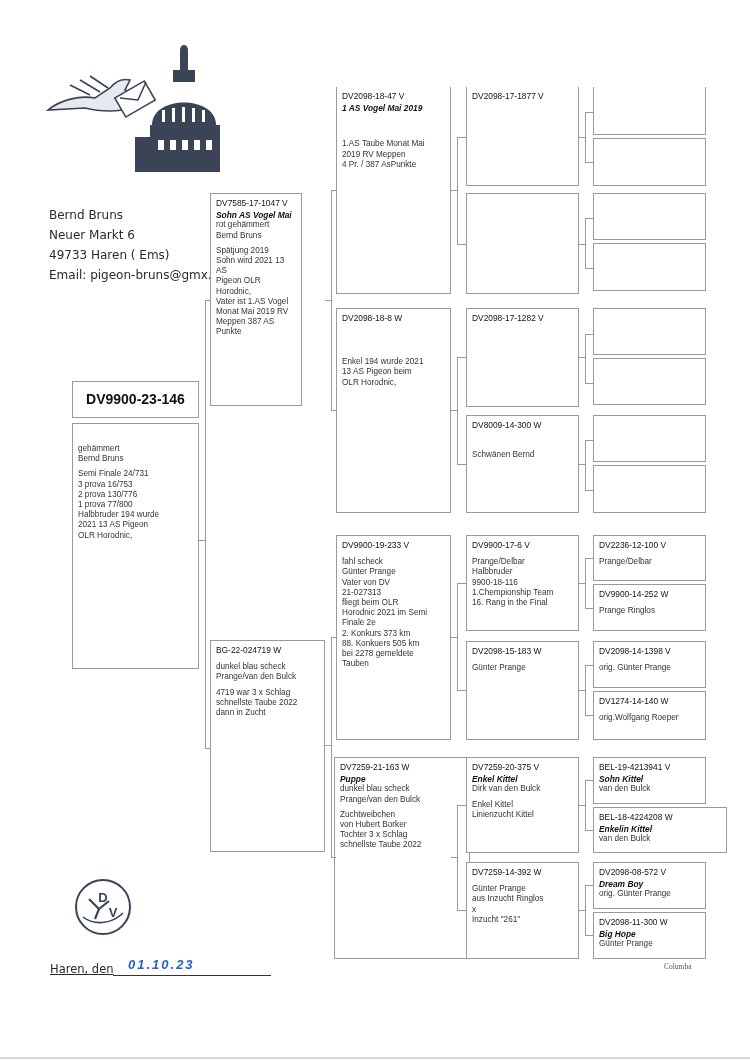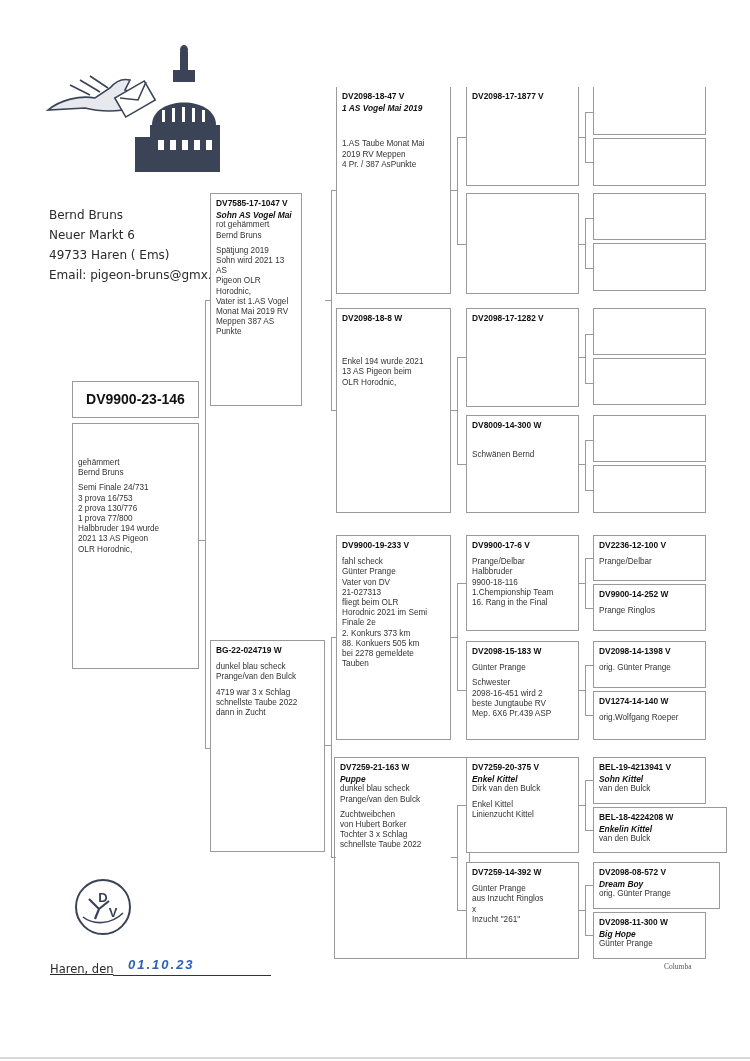--- a/index.html
+++ b/index.html
@@ -1,21 +1,21 @@
 <!DOCTYPE html>
 <html><head>
   <meta charset="utf-8">
   <style>
     html, body { margin:0; padding:0; }
     body { width:750px; height:1061px; background:#ffffff; position:relative; overflow:hidden;
            font-family:"Liberation Sans", sans-serif; color:#222; }
     .abs { position:absolute; }
     .box { position:absolute; border:1px solid #9a9a9a; background:#fff; box-sizing:border-box;
            padding:4px 5px; font-size:8.2px; line-height:10.2px; color:#333; overflow:hidden; }
-    .box .ring { font-weight:bold; font-size:8.4px; color:#111; margin-bottom:2px; }
+    .box .ring { font-weight:normal; font-size:8.4px; color:#111; margin-bottom:2px; }
     .box .nick { font-weight:bold; font-style:italic; font-size:8.4px; color:#111; }
     .box .line { white-space:pre-line; }
     .gap { height:5px; }
     .line-h { position:absolute; height:0; border-top:1px solid #9a9a9a; }
     .line-v { position:absolute; width:0; border-left:1px solid #9a9a9a; }
     .addr { position:absolute; left:49px; font-family:"DejaVu Sans", sans-serif; font-size:12px; color:#2a2a2a; }
     .main-ring { position:absolute; left:72px; top:381px; width:127px; height:37px; border:1px solid #9a9a9a;
                  box-sizing:border-box; text-align:center; font-weight:bold; font-size:14px; line-height:35px; color:#111; }
     .footer-line { position:absolute; left:0; top:1057px; width:750px; height:2px; background:#d8d8d8; }
   </style>
@@ -53,21 +53,21 @@
     <rect x="162" y="70" width="3" height="12"></rect>
   </g>
 </svg>
 
 <div class="addr" style="top:208px">Bernd Bruns</div>
 <div class="addr" style="top:228px">Neuer Markt 6</div>
 <div class="addr" style="top:248px">49733 Haren ( Ems)</div>
 <div class="addr" style="top:268px">Email: pigeon-bruns@gmx.de</div>
 
 <div class="main-ring">DV9900-23-146</div>
-<div class="box" style="left:72px;top:423px;width:127px;height:246px;padding-top:34px;">
+<div class="box" style="left:72px;top:423px;width:127px;height:246px;padding-top:20px;">
   <div class="line">gehämmert</div>
   <div class="line">Bernd Bruns</div>
   <div class="gap"></div>
   <div class="line">Semi Finale  24/731
 3 prova       16/753
 2 prova     130/776
 1 prova       77/800
 Halbbruder 194 wurde
 2021 13 AS Pigeon
 OLR Horodnic,</div>
@@ -161,24 +161,20 @@
   <div class="line">Halbbruder
 9900-18-116
 1.Chempionship Team
 16. Rang in the Final</div>
 </div>
 <div class="box" style="left:466px;top:641px;width:113px;height:99px;">
   <div class="ring">DV2098-15-183 W</div>
   <div class="gap"></div>
   <div class="line">Günter Prange</div>
   <div class="gap"></div>
-  <div class="line">Schwester
-2098-16-451 wird 2
-beste Jungtaube RV
-Mep. 6X6 Pr.439 ASP</div>
 </div>
 <div class="box" style="left:466px;top:757px;width:113px;height:96px;">
   <div class="ring">DV7259-20-375 V</div>
   <div class="nick">Enkel Kittel</div>
   <div class="line">Dirk van den Bulck</div>
   <div class="gap"></div>
   <div class="line">Enkel Kittel
 Linienzucht Kittel</div>
 </div>
 <div class="box" style="left:466px;top:862px;width:113px;height:97px;">
@@ -255,21 +251,21 @@
 <div class="box" style="left:593px;top:757px;width:113px;height:47px;">
     <div class="ring">BEL-19-4213941 V</div>
     <div class="nick">Sohn Kittel</div>
     <div class="line">van den Bulck</div>
   </div>
 <div class="box" style="left:593px;top:807px;width:134px;height:46px;">
     <div class="ring">BEL-18-4224208 W</div>
     <div class="nick">Enkelin Kittel</div>
     <div class="line">van den Bulck</div>
   </div>
-<div class="box" style="left:593px;top:862px;width:127px;height:47px;">
+<div class="box" style="left:593px;top:862px;width:113px;height:47px;">
     <div class="ring">DV2098-08-572 V</div>
     <div class="nick">Dream Boy</div>
     <div class="line">orig. Günter Prange</div>
   </div>
 <div class="box" style="left:593px;top:912px;width:113px;height:47px;">
     <div class="ring">DV2098-11-300 W</div>
     <div class="nick">Big Hope</div>
     <div class="line">Günter Prange</div>
   </div>
 

